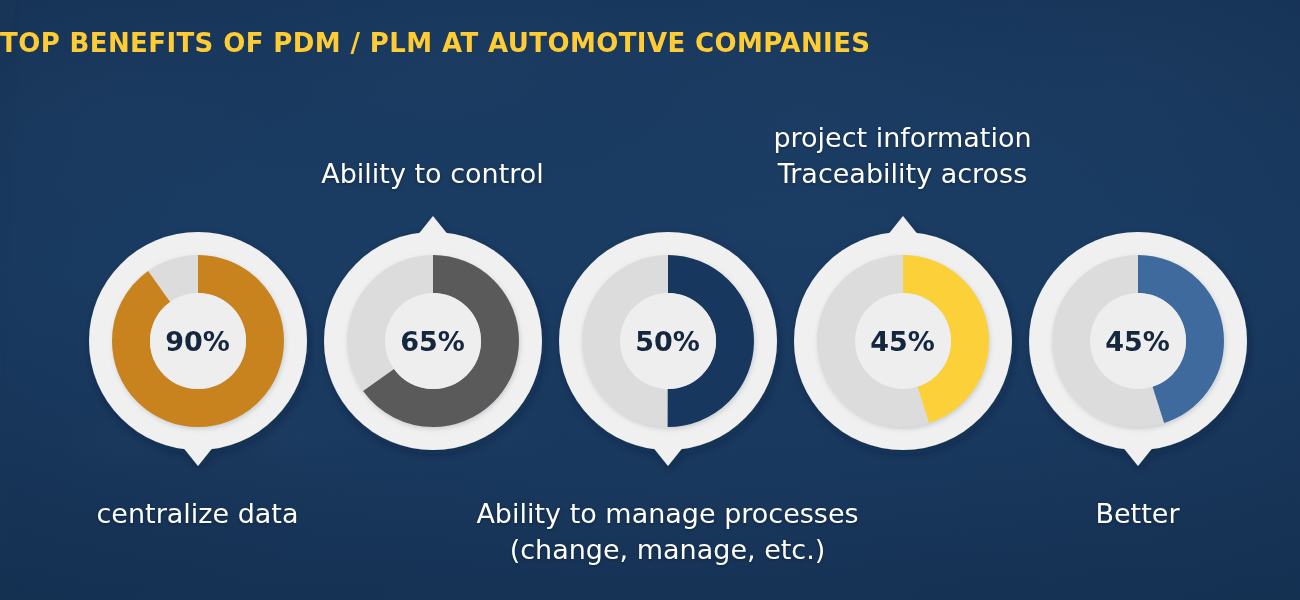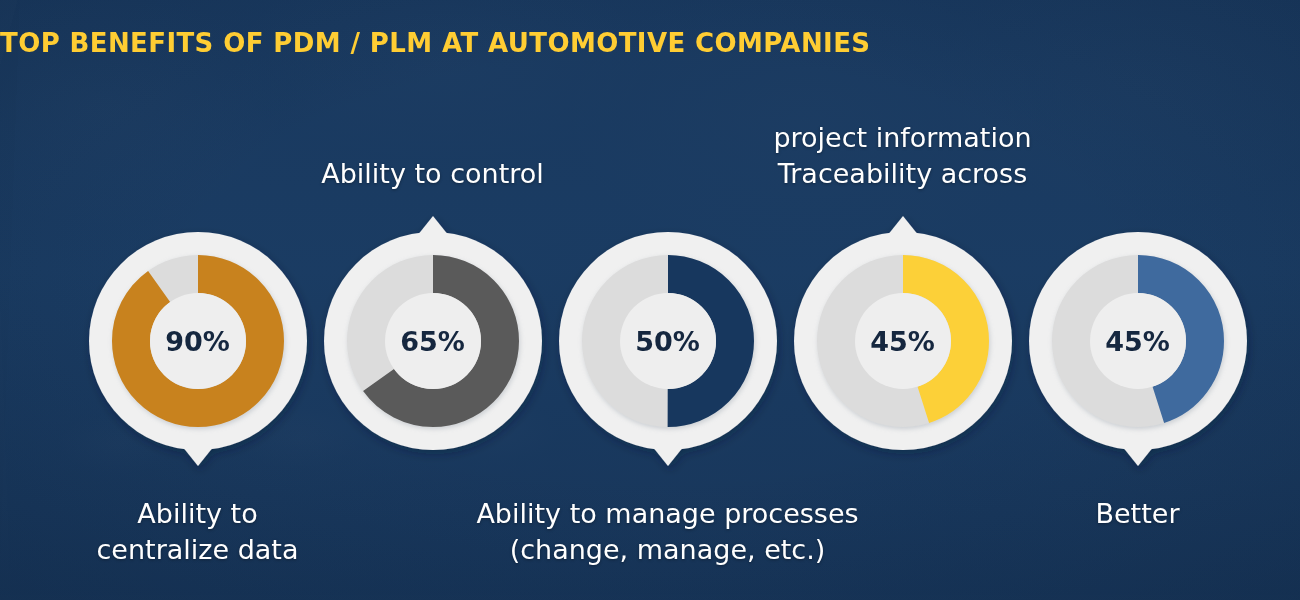--- a/index.html
+++ b/index.html
@@ -151,21 +151,20 @@
   <div class="bg-layer bg-vignette"></div>
 </div>
 
 <div id="content">
 
   <div id="title">TOP BENEFITS OF PDM / PLM AT AUTOMOTIVE COMPANIES</div>
 
   <div id="charts">
       <div class="chart-item" style="left: 80px;">
         <div class="caption below">
-          <div>Ability to</div>
           <div>centralize data</div>
         </div>
         <div class="donut-wrap">
           <svg class="donut-svg" viewBox="0 0 238 238">
             <defs>
               <filter id="sh0" x="-30%" y="-30%" width="160%" height="160%">
                 <feDropShadow dx="2" dy="4" stdDeviation="5" flood-color="#0b1f38" flood-opacity="0.35"></feDropShadow>
               </filter>
               <filter id="in0" x="-40%" y="-40%" width="180%" height="180%">
                 <feDropShadow dx="1" dy="2" stdDeviation="2.5" flood-color="#9aa3ad" flood-opacity="0.45"></feDropShadow>

